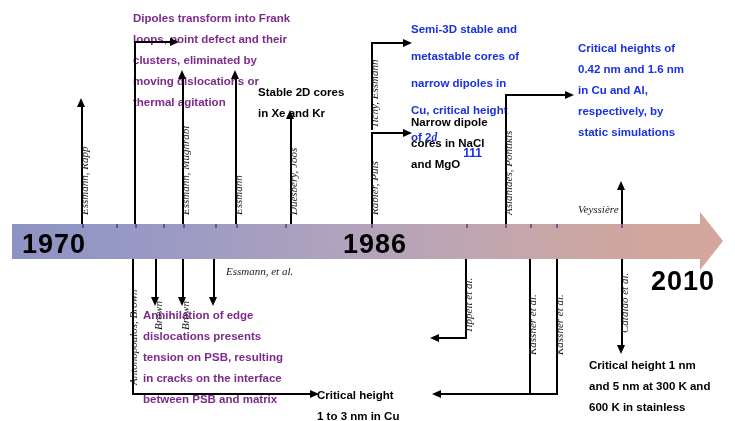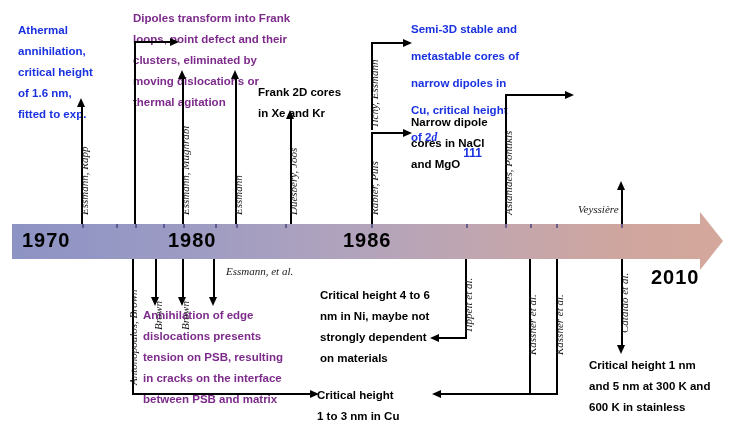--- a/index.html
+++ b/index.html
@@ -18,21 +18,21 @@
   #timeline-head{
     position:absolute;left:700px;top:212px;
     width:0;height:0;
     border-top:29px solid transparent;
     border-bottom:29px solid transparent;
     border-left:23px solid #d3a79b;
   }
   .year{
     position:absolute;top:229px;
     font-family:"Liberation Sans",sans-serif;
-    font-weight:bold;font-size:20px;color:#000;
+    font-weight:bold;font-size:27px;color:#000;
     letter-spacing:1px;white-space:nowrap;
   }
   .tick{
     position:absolute;top:224px;width:2px;height:4px;background:#3a3a7a;opacity:.65;
   }
   
   .note{
     position:absolute;
     font-family:"Liberation Sans",sans-serif;
     font-weight:bold;font-size:11.5px;line-height:21px;
@@ -78,78 +78,73 @@
 </style>
 </head>
 <body>
 
 <div id="stage">
 
   <div id="timeline-bar"></div>
   <div id="timeline-head"></div>
 
   <div class="year" style="left:22px;">1970</div>
-  <div class="year" style="left:168px;">1980</div>
   <div class="year" style="left:343px;">1986</div>
   <div class="year" style="left:651px;margin-top:37px;">2010</div>
 
   <div class="tick" style="left:82px;"></div>
   <div class="tick" style="left:116px;"></div>
   <div class="tick" style="left:135px;"></div>
   <div class="tick" style="left:163px;"></div>
   <div class="tick" style="left:183px;"></div>
   <div class="tick" style="left:215px;"></div>
   <div class="tick" style="left:236px;"></div>
   <div class="tick" style="left:285px;"></div>
   <div class="tick" style="left:371px;"></div>
   <div class="tick" style="left:466px;"></div>
   <div class="tick" style="left:505px;"></div>
   <div class="tick" style="left:530px;"></div>
   <div class="tick" style="left:556px;"></div>
   <div class="tick" style="left:621px;"></div>
 
-  <div class="note blue" style="left:18px;top:20px;width:110px;">Athermal
-annihilation,
-critical height
-of 1.6 nm,
-fitted to exp.</div>
 
   <div class="note purple" style="left:133px;top:8px;width:230px;">Dipoles transform into Frank
 loops, point defect and their
 clusters, eliminated by
 moving dislocations or
 thermal agitation</div>
 
-  <div class="note black" style="left:258px;top:82px;width:110px;">Frank 2D cores
+  <div class="note black" style="left:258px;top:82px;width:110px;">Stable 2D cores
 in Xe and Kr</div>
 
   <div class="note blue" style="left:411px;top:10px;width:135px;line-height:13.4px;">
     <span>Semi-3D stable and</span><br>
     <span>metastable cores of</span><br>
     <span>narrow dipoles in</span><br>
     <span>Cu, critical height</span><br>
     <span>of 2</span><span class="it">d</span><span class="sub">111</span>
   </div>
 
   <div class="note black" style="left:411px;top:112px;width:120px;">Narrow dipole
 cores in NaCl
 and MgO</div>
 
+  <div class="note blue" style="left:578px;top:38px;width:145px;">Critical heights of
+0.42 nm and 1.6 nm
+in Cu and Al,
+respectively,  by
+static simulations</div>
 
 
   <div class="note purple" style="left:143px;top:305px;width:172px;">Annihilation of edge
 dislocations presents
 tension on PSB, resulting
 in cracks on the interface
 between PSB and matrix</div>
 
-  <div class="note black" style="left:320px;top:285px;width:150px;">Critical height 4 to 6
-nm in Ni, maybe not
-strongly  dependent
-on materials</div>
 
   <div class="note black" style="left:317px;top:385px;width:120px;">Critical height
 1 to 3 nm in Cu</div>
 
   <div class="note black" style="left:589px;top:355px;width:150px;">Critical height 1 nm
 and 5 nm at 300 K and
 600 K in stainless
 steels, respectively</div>
 
   <div class="vline" style="left:81px;top:106px;height:118px;"></div>

